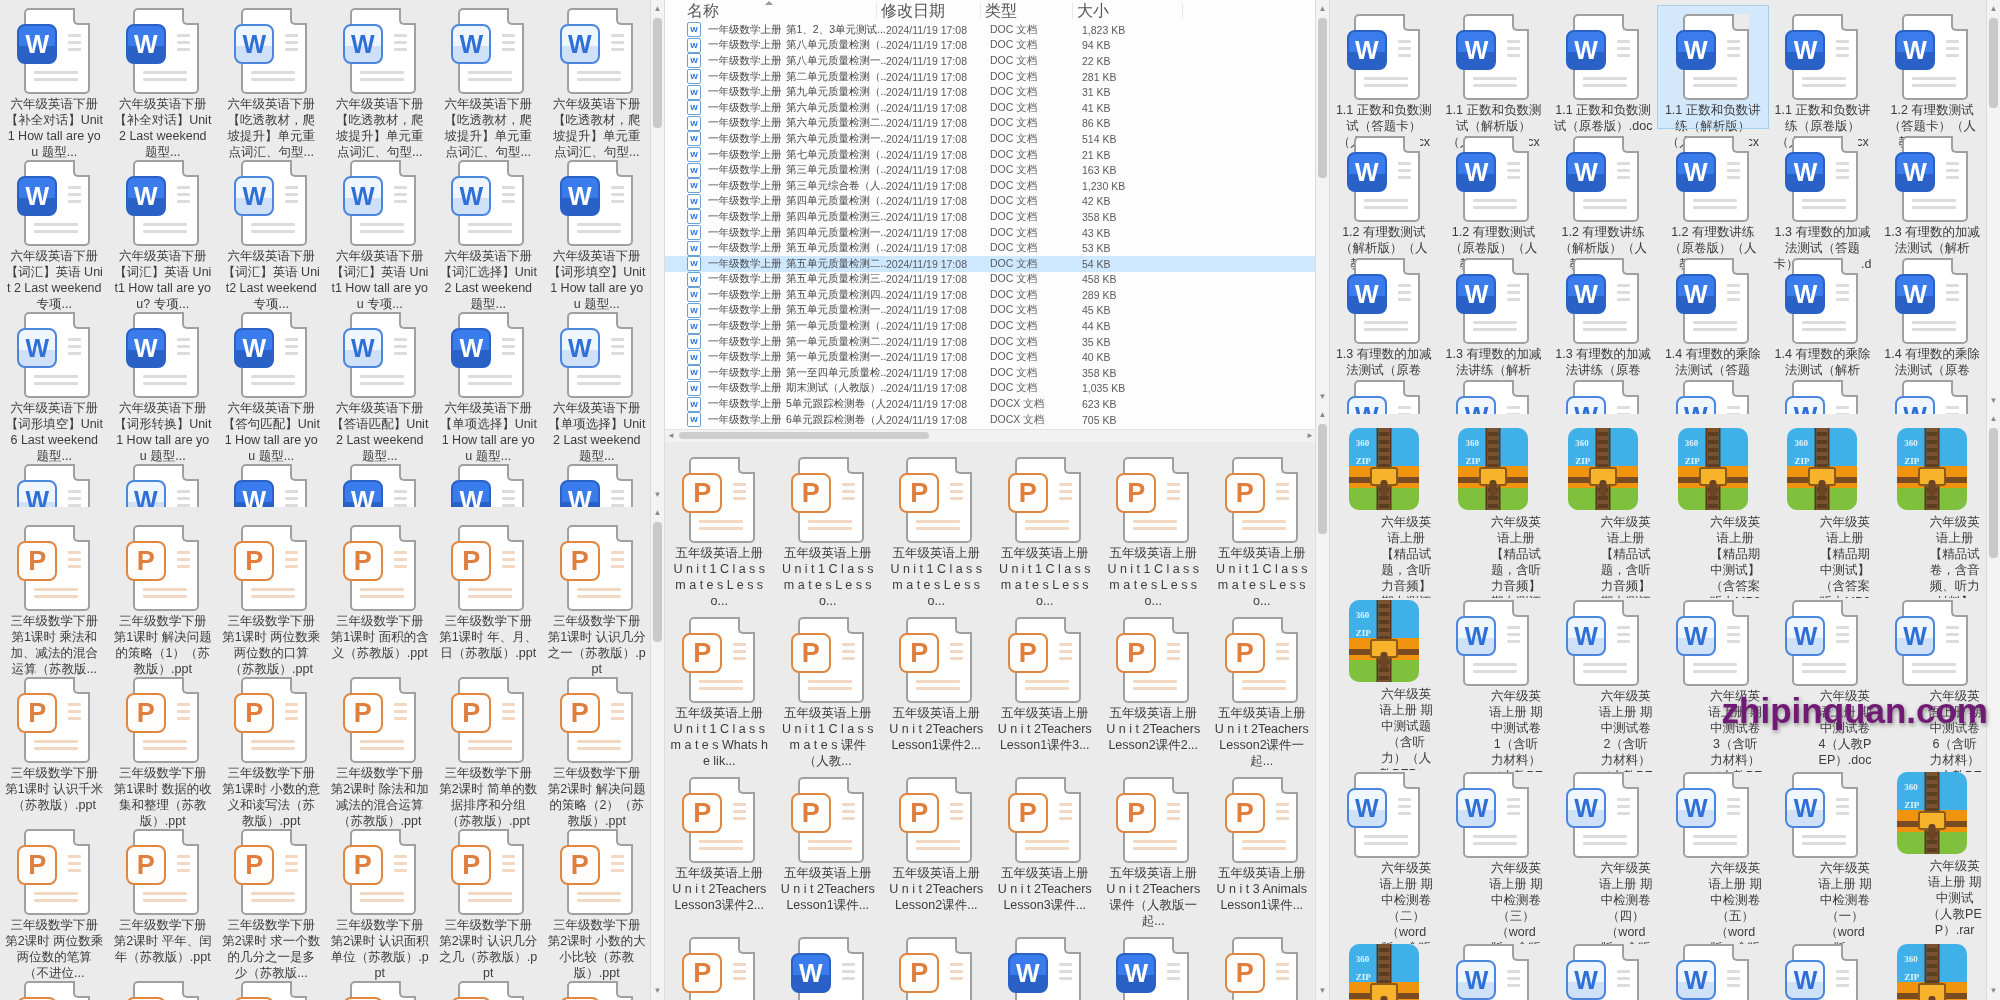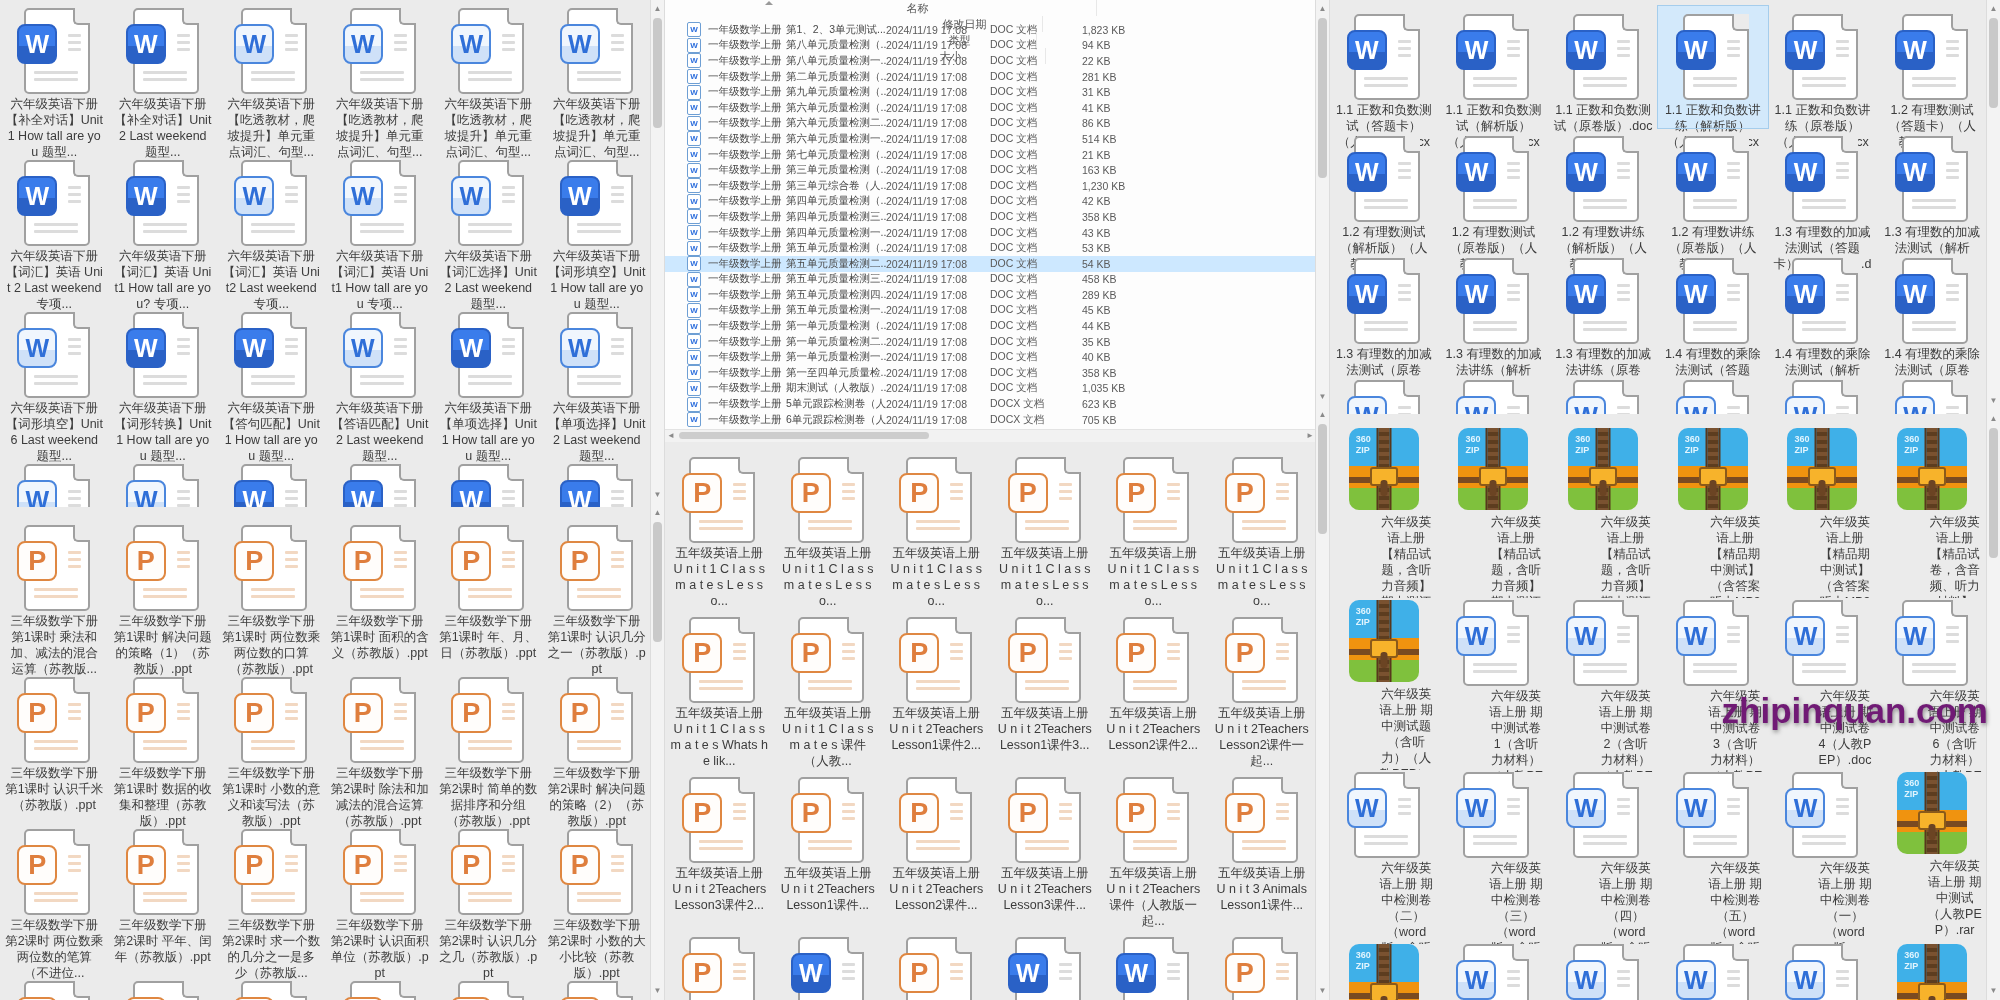--- a/index.html
+++ b/index.html
@@ -38,31 +38,31 @@
   .blines i{display:block;width:44px;height:3px;background:#dcdcdc;margin:4px 0;border-radius:1px;}
   .pg-ppt .plines i,.pg-ppt .blines i{background:#f2d8c2;}
   .badge{position:absolute;left:2px;top:16px;width:40px;height:40px;border-radius:8px;
          display:flex;align-items:center;justify-content:center;font-weight:bold;font-size:25px;}
   .b-word-solid{background:linear-gradient(180deg,#3a7ceb 55%,#2a61c6 55%);color:#fff;border:2px solid #2a61c6;box-sizing:border-box;}
   .b-word-light{background:linear-gradient(180deg,#f0f6fd 55%,#cfe1f8 55%);color:#2f6fd8;border:2px solid #4a86dd;box-sizing:border-box;}
   .b-ppt{background:#fffdfb;color:#df7e3d;border:2px solid #df8741;box-sizing:border-box;font-size:27px;}
   
   .zipicon{position:relative;width:70px;height:82px;margin:0 auto;border-radius:10px;overflow:hidden;
            background:linear-gradient(180deg,#3fb0e8 0 46%,#f0930f 46% 60%,#7a4a21 60% 67%,#f0930f 67% 73%,#7fc13d 73% 100%);}
-  .z360{position:absolute;left:7px;top:6px;color:#eaf8ff;font-size:9px;line-height:11px;font-weight:bold;opacity:.95;}
+  .z360{position:absolute;left:7px;top:6px;color:#eaf8ff;font-size:9px;line-height:18px;font-weight:bold;opacity:.95;font-family:Liberation Serif, serif;}
   .zipper{position:absolute;left:50%;top:0;transform:translateX(-50%);width:11px;height:100%;
           background:repeating-linear-gradient(180deg,#7a5230 0 4px,#5d3d1f 4px 8px);
           border-left:2px solid #58371c;border-right:2px solid #58371c;}
   .buckle{position:absolute;left:50%;top:48%;transform:translateX(-50%);width:24px;height:15px;
           background:#f7b32b;border:2px solid #8a5a1a;border-radius:3px;}
   .pull{position:absolute;left:50%;top:63%;transform:translateX(-50%);width:7px;height:16px;
         background:#6b4423;border-radius:3px;}
   
   #list{left:665px;top:0;width:651px;height:441px;background:#fdfdfd;border-bottom:1px solid #ddd;}
-  .lhead{display:flex;height:22px;align-items:center;font-size:11px;color:#555;position:relative;flex-direction:column;}
+  .lhead{display:flex;height:22px;align-items:center;font-size:16px;color:#555;position:relative;}
   .hc{box-sizing:border-box;padding-left:4px;border-right:1px solid #e8e8e8;height:16px;line-height:16px;}
   .hc.name{width:212px;padding-left:22px;}
   .hc.date{width:104px;}
   .hc.type{width:92px;}
   .hc.size{width:110px;}
   .sortcaret{position:absolute;left:100px;top:1px;width:0;height:0;border-left:4px solid transparent;
              border-right:4px solid transparent;border-bottom:4px solid #9a9a9a;}
   .lrow{display:flex;height:15.6px;align-items:center;font-size:10.5px;color:#484848;}
   .lrow.sel{background:#cde8ff;}
   .lic{width:12px;height:13px;border:1px solid #6e9fd4;border-radius:2px;background:#fff;color:#2e6fdd;

